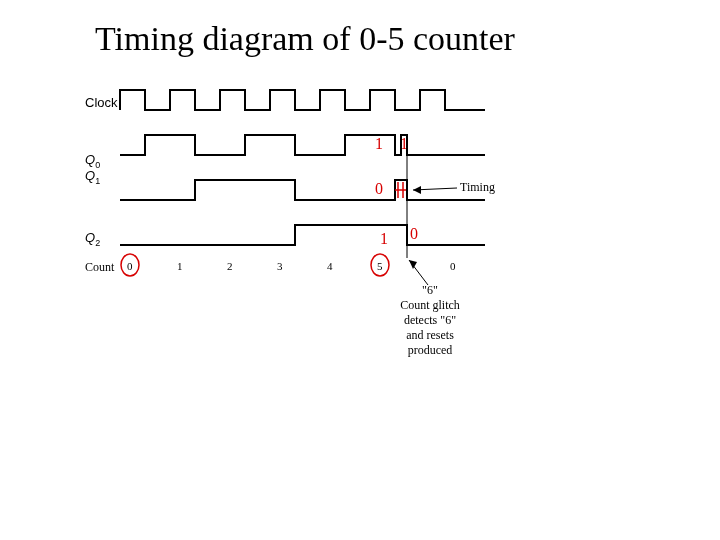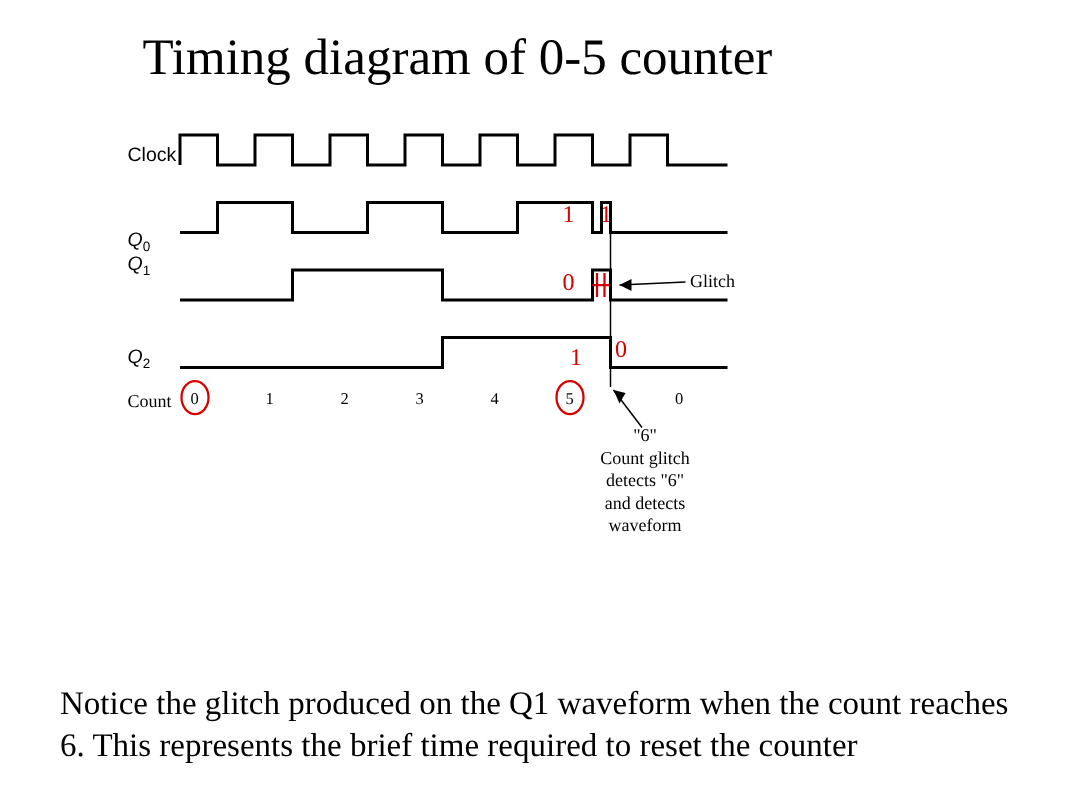--- a/index.html
+++ b/index.html
@@ -45,28 +45,28 @@
     <div class="count-label" style="left:0;top:180px">Count</div>
 
     <div class="count-num" style="left:42px;top:180px">0</div>
     <div class="count-num" style="left:92px;top:180px">1</div>
     <div class="count-num" style="left:142px;top:180px">2</div>
     <div class="count-num" style="left:192px;top:180px">3</div>
     <div class="count-num" style="left:242px;top:180px">4</div>
     <div class="count-num" style="left:292px;top:180px">5</div>
     <div class="count-num" style="left:365px;top:180px">0</div>
 
-    <div class="glitch-label" style="left:375px;top:100px">Glitch</div>
+    <div class="glitch-label" style="left:375px;top:100px">Timing</div>
 
     <div class="decoder-text" style="left:305px;top:203px;width:80px">
       <div>"6"</div>
       <div>Count glitch</div>
       <div>detects "6"</div>
-      <div>and detects</div>
-      <div>waveform</div>
+      <div>and resets</div>
+      <div>produced</div>
     </div>
 
     <div class="red-anno" style="left:290px;top:55px">1</div>
     <div class="red-anno" style="left:315px;top:55px">1</div>
     <div class="red-anno" style="left:290px;top:100px">0</div>
     <div class="red-anno" style="left:295px;top:150px">1</div>
     <div class="red-anno" style="left:325px;top:145px">0</div>
 
     <svg width="420" height="290">
 
@@ -87,15 +87,14 @@
       <polygon class="ahead" points="324,180 332,182 328,189"></polygon>
 
       <ellipse class="red-stroke" cx="45" cy="185" rx="9" ry="11"></ellipse>
       <ellipse class="red-stroke" cx="295" cy="185" rx="9" ry="11"></ellipse>
 
       <path class="red-stroke" d="M313,118 L313,102 M318,118 L318,102 M310,110 L321,110"></path>
     </svg>
 
   </div>
 
-  <div class="caption">Notice the glitch produced on the Q1 waveform when the count reaches 6.  This represents the brief time required to reset the counter</div>
 
 </div>
 
 </body></html>

